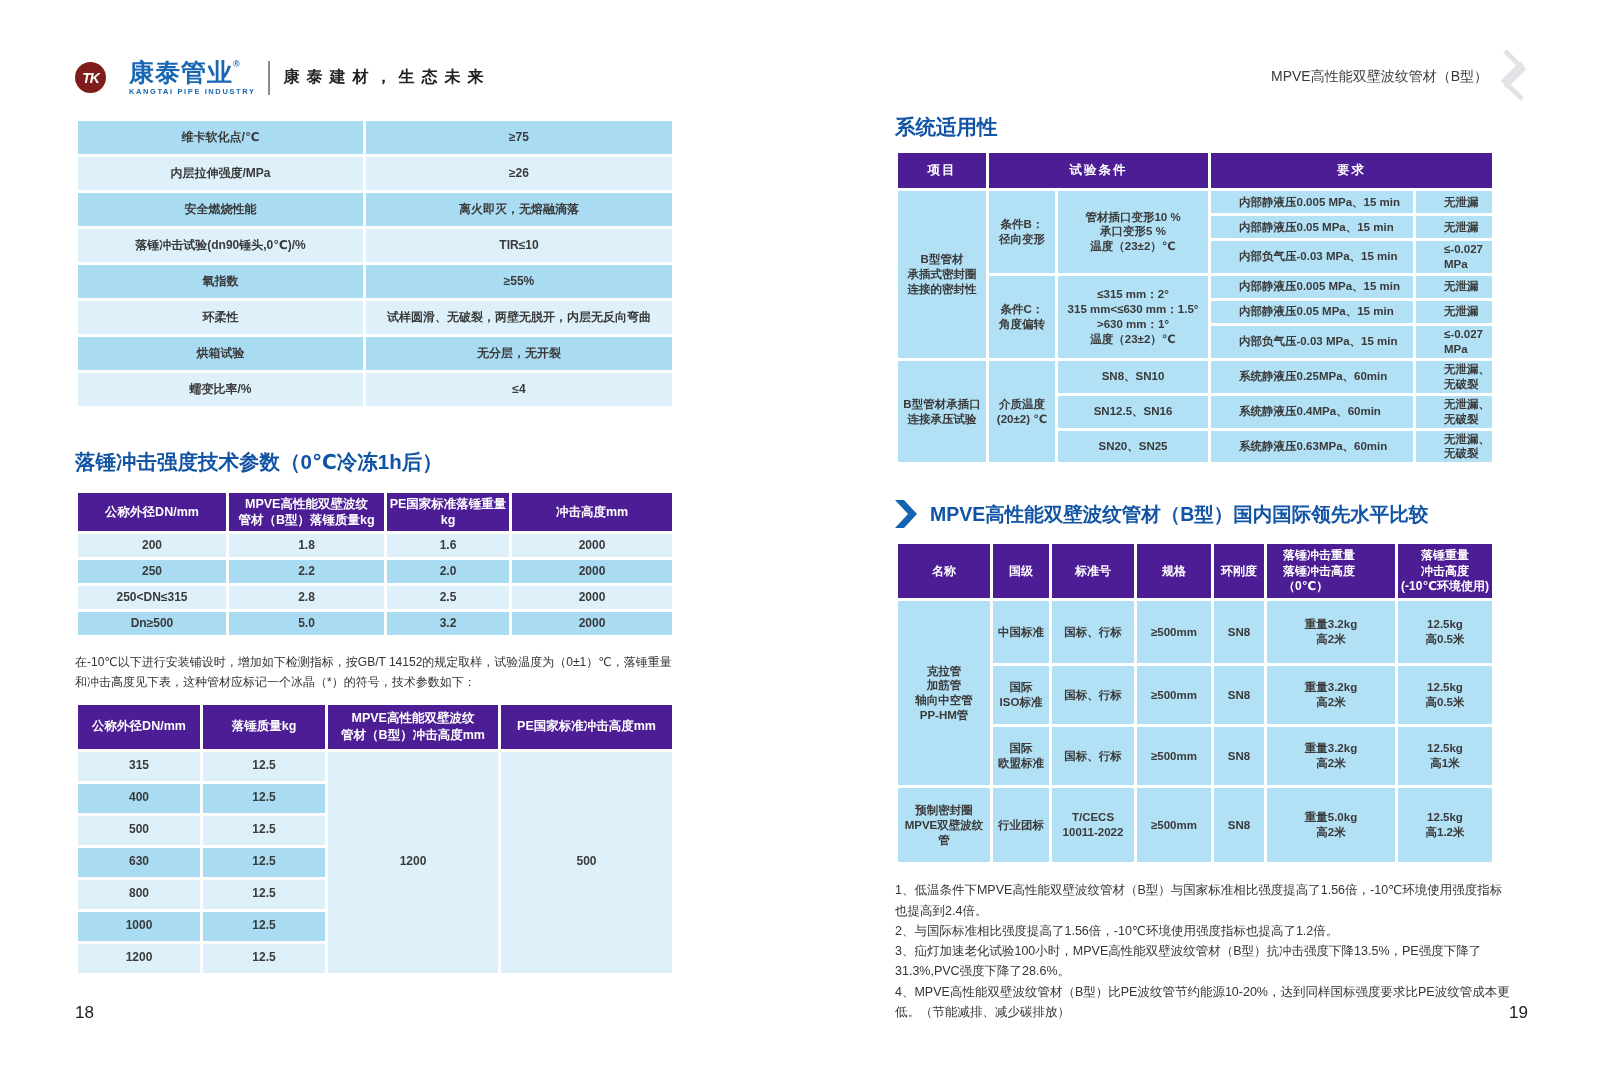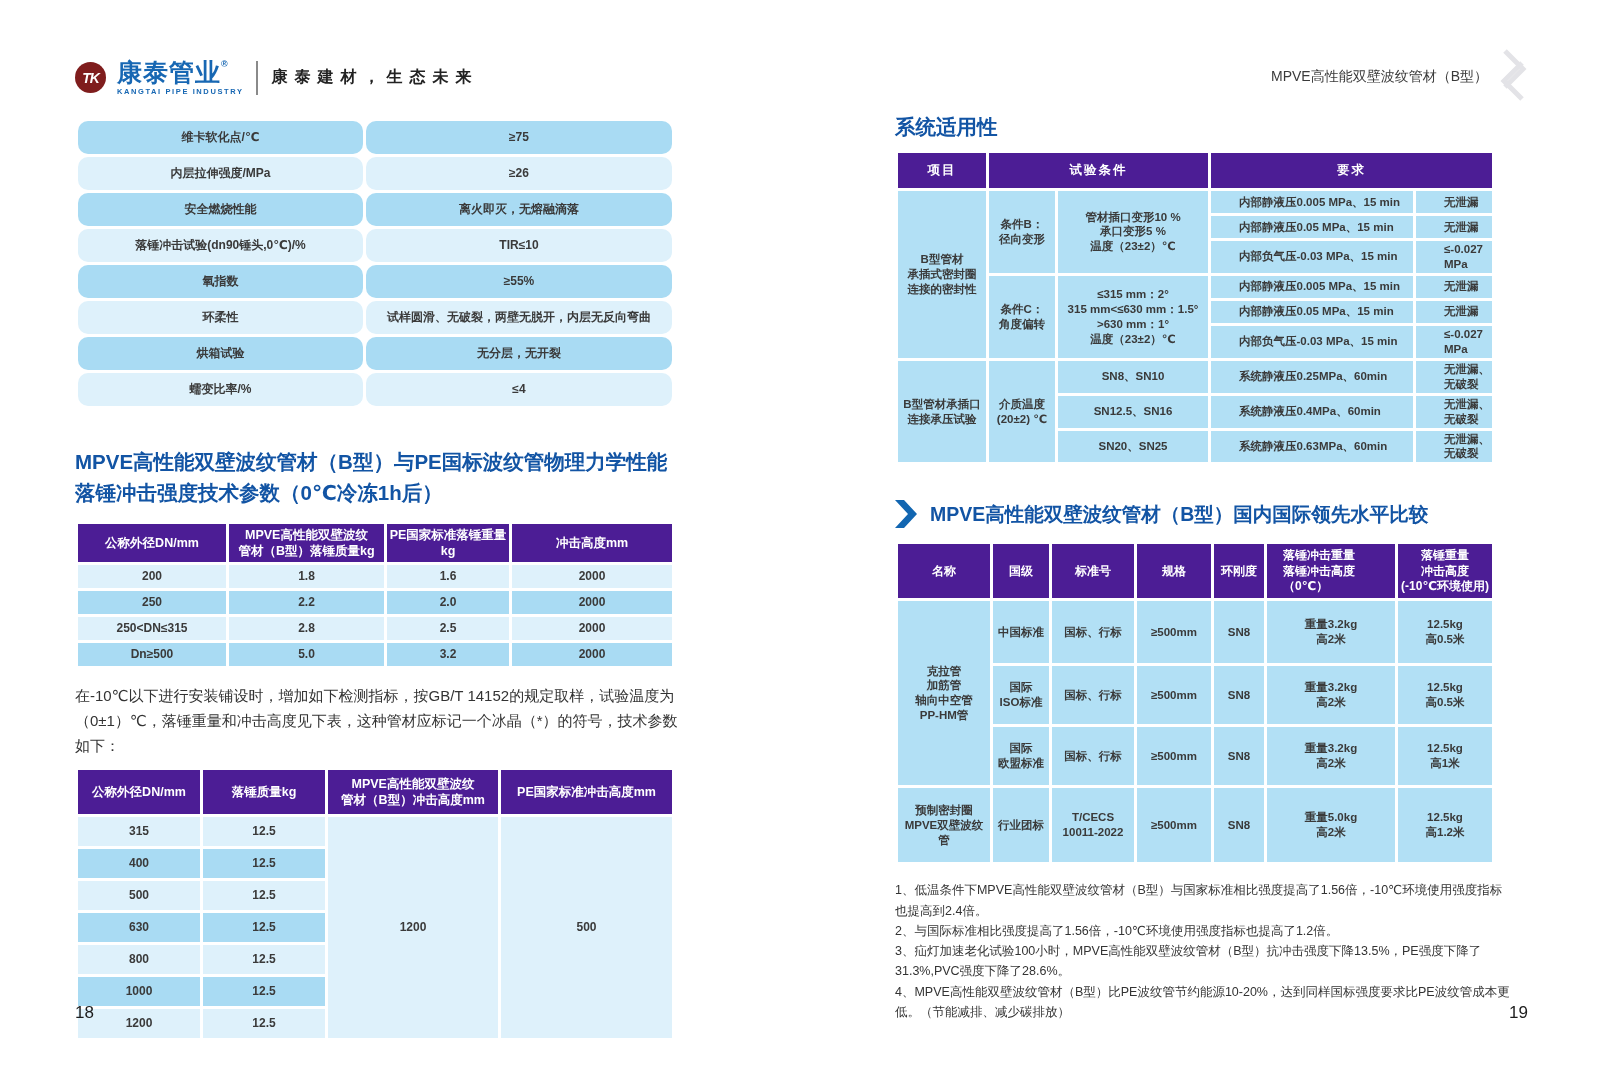--- a/index.html
+++ b/index.html
@@ -6,21 +6,21 @@
   body{
     width:1600px;height:1085px;position:relative;background:#ffffff;
     font-family:"Liberation Sans","DejaVu Sans",sans-serif;color:#333;
     overflow:hidden;
   }
   
   .brand{position:absolute;left:75px;top:60px;display:flex;align-items:center;}
   .logo-circle{width:31px;height:31px;border-radius:50%;background:#7f1d1d;color:#fff;
     display:flex;align-items:center;justify-content:center;font-weight:bold;font-style:italic;
     font-size:14px;letter-spacing:-1px;}
-  .logo-text{margin-left:11px;line-height:1;}
+  .logo-text{margin-left:23px;line-height:1;}
   .logo-cn{font-size:25px;font-weight:bold;color:#1767b3;letter-spacing:1px;}
   .logo-cn sup{font-size:9px;vertical-align:14px;}
   .logo-en{font-size:7.5px;font-weight:bold;color:#1767b3;letter-spacing:1.6px;margin-top:3px;}
   .brand-divider{width:2px;height:34px;background:#8a8a8a;margin:0 14px 0 12px;}
   .tagline{font-size:16px;font-weight:bold;color:#222;letter-spacing:7px;}
   .hdr-right{position:absolute;top:68px;right:112px;font-size:14px;color:#3a3a3a;}
   .s-mark{position:absolute;top:48px;right:70px;}
   
   .pgnum{position:absolute;top:1003px;font-size:17px;color:#1c1c1c;}
   .pg-left{left:75px;}
@@ -28,26 +28,26 @@
   
   table{border-collapse:separate;border-spacing:3px;table-layout:fixed;width:600px;}
   td,th{white-space:pre-line;vertical-align:middle;text-align:center;overflow:hidden;}
   th{background:#4c1d95;color:#fff;font-size:12.5px;font-weight:bold;line-height:1.3;}
   td{font-size:12px;font-weight:bold;color:#3a3a3a;line-height:1.3;}
   .cdark{background:#a9dbf3;}
   .clight{background:#def1fb;}
   .cbody{background:#b2e0f5;}
   
   .col-left{position:absolute;left:75px;top:118px;width:600px;}
-  .t1 td{height:31px;border-radius:10px;}
+  .t1 td{height:31px;}
   .sec-title{color:#1254a4;font-size:20.5px;font-weight:bold;line-height:31px;margin-top:37px;}
   .t2{margin-top:13px;}
   .t2 th{height:36px;}
   .t2 td{height:21px;}
-  .note-para{margin-top:15px;font-size:15px;line-height:1.65;color:#333;width:606px;}
+  .note-para{margin-top:15px;font-size:12px;line-height:1.65;color:#333;width:606px;}
   .t3{margin-top:9px;}
   .t3 th{height:42px;}
   .t3 td{height:27px;}
   
   .col-right{position:absolute;left:895px;top:113px;width:600px;}
   .sys-title{color:#1254a4;font-size:20.5px;font-weight:bold;}
   .ta{margin-top:9px;}
   .ta th{height:33px;letter-spacing:2px;}
   .ta td{height:20px;font-size:11.5px;}
   .ta .tl{text-align:left;padding-left:28px;}
@@ -121,21 +121,20 @@
           <td class="cdark">无分层，无开裂</td>
         </tr>
     <tr>
           <td class="clight">蠕变比率/%</td>
           <td class="clight">≤4</td>
         </tr>
   </tbody>
     </table>
 
   <div class="sec-title">
-    <div>MPVE高性能双壁波纹管材（B型）与PE国标波纹管物理力学性能</div>
     <div>落锤冲击强度技术参数（0℃冷冻1h后）</div>
   </div>
 
   <table class="t2">
     <colgroup>
         <col style="width:148px">
         <col style="width:155px">
         <col style="width:122px">
         <col style="width:160px">
       </colgroup>

